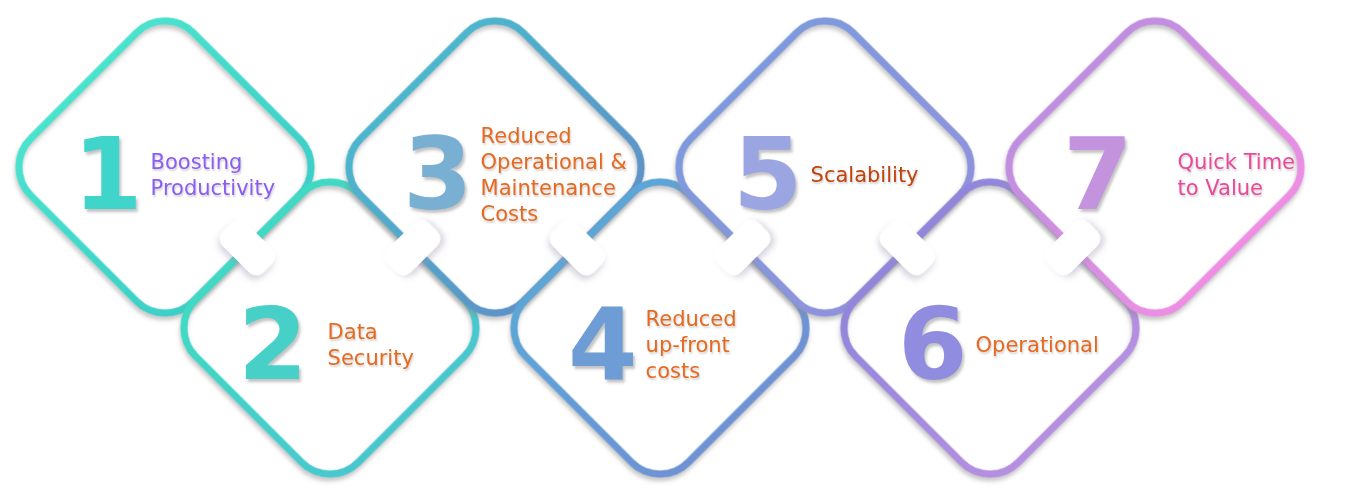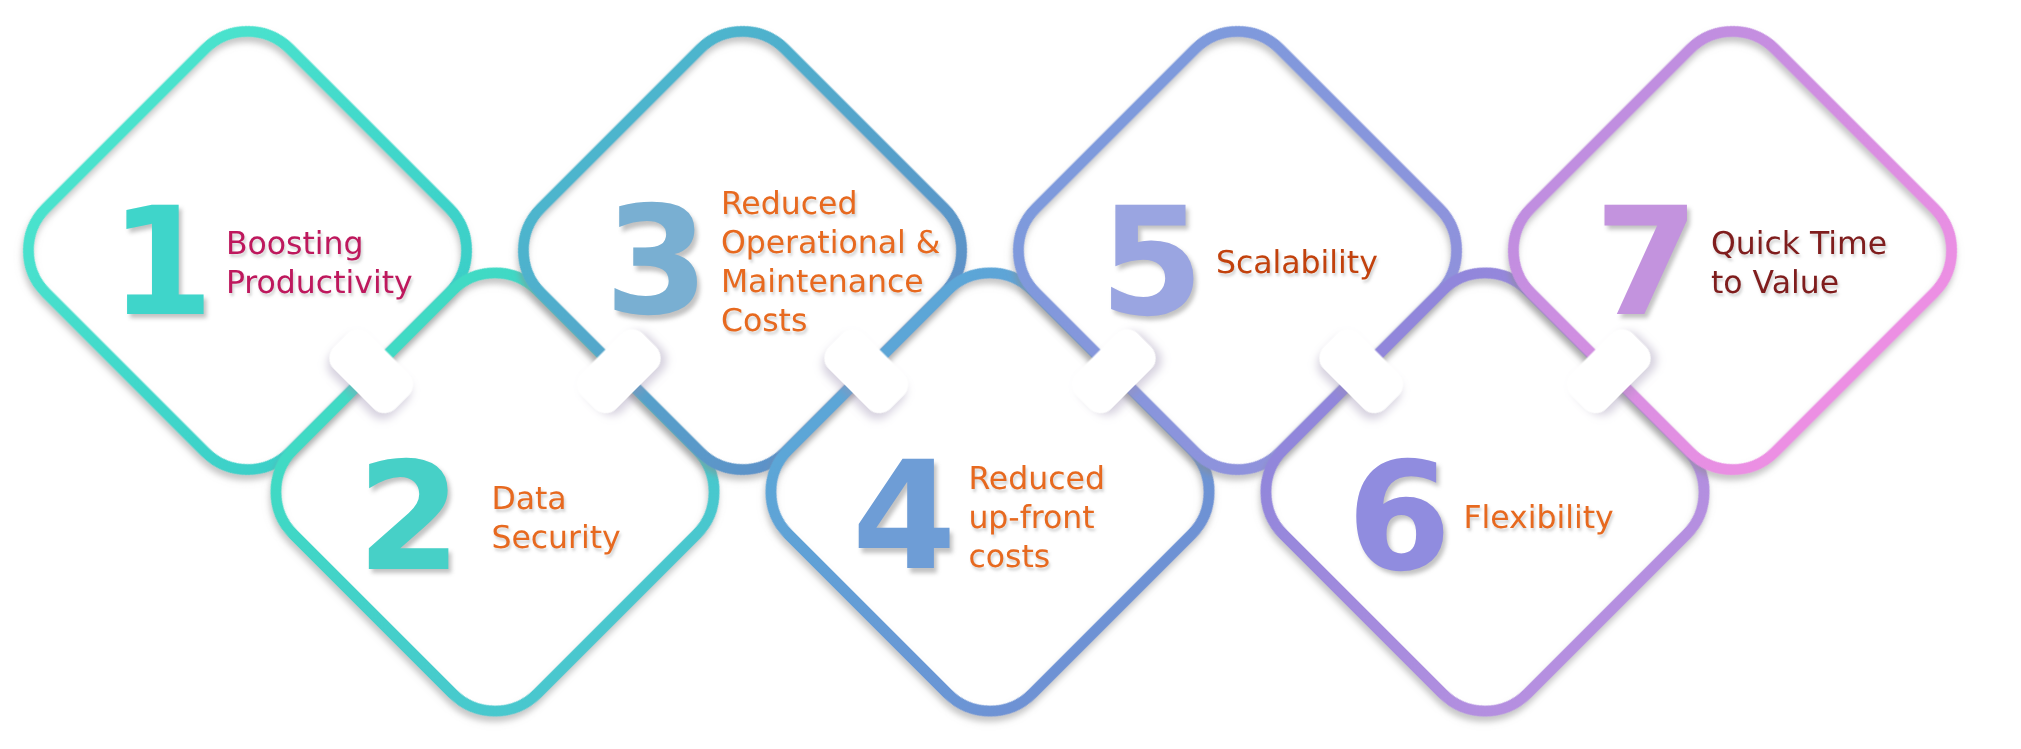--- a/index.html
+++ b/index.html
@@ -96,21 +96,21 @@
       <rect x="218.5" y="231" width="58" height="33" rx="10.5" ry="10.5" fill="#ffffff" transform="rotate(45 247.5 247.5)" filter="url(#sleeveShadow)"></rect>
       <rect x="383.5" y="231" width="58" height="33" rx="10.5" ry="10.5" fill="#ffffff" transform="rotate(-45 412.5 247.5)" filter="url(#sleeveShadow)"></rect>
       <rect x="548.5" y="231" width="58" height="33" rx="10.5" ry="10.5" fill="#ffffff" transform="rotate(45 577.5 247.5)" filter="url(#sleeveShadow)"></rect>
       <rect x="713.5" y="231" width="58" height="33" rx="10.5" ry="10.5" fill="#ffffff" transform="rotate(-45 742.5 247.5)" filter="url(#sleeveShadow)"></rect>
       <rect x="878.5" y="231" width="58" height="33" rx="10.5" ry="10.5" fill="#ffffff" transform="rotate(45 907.5 247.5)" filter="url(#sleeveShadow)"></rect>
       <rect x="1043.5" y="231" width="58" height="33" rx="10.5" ry="10.5" fill="#ffffff" transform="rotate(-45 1072.5 247.5)" filter="url(#sleeveShadow)"></rect>
     </svg>
 
   <div class="item" id="item-0" style="left: 73px; top: 175px;">
     <span class="num" style="color: rgb(63, 213, 202);">1</span>
-    <span class="label" style="color: #be185d;">Boosting
+    <span class="label" style="color: #8b5cf6;">Boosting
 Productivity</span>
   </div>
   <div class="item" id="item-1" style="left: 238px; top: 345px;">
     <span class="num" style="color: rgb(71, 208, 199);">2</span>
     <span class="label" style="color: rgb(231, 105, 31); margin-left: 12px;">Data
 Security</span>
   </div>
   <div class="item" id="item-2" style="left: 403px; top: 175px;">
     <span class="num" style="color: rgb(121, 175, 210);">3</span>
     <span class="label" style="color: rgb(231, 105, 31);">Reduced
@@ -123,20 +123,20 @@
     <span class="label" style="color: rgb(231, 105, 31);">Reduced
 up-front
 costs</span>
   </div>
   <div class="item" id="item-4" style="left: 733px; top: 175px;">
     <span class="num" style="color: rgb(154, 165, 225);">5</span>
     <span class="label" style="color: #c2410c;">Scalability</span>
   </div>
   <div class="item" id="item-5" style="left: 898px; top: 345px;">
     <span class="num" style="color: rgb(144, 140, 223);">6</span>
-    <span class="label" style="color: rgb(231, 105, 31);">Flexibility</span>
+    <span class="label" style="color: rgb(231, 105, 31);">Operational</span>
   </div>
   <div class="item" id="item-6" style="left: 1063px; top: 175px;">
     <span class="num" style="color: rgb(195, 147, 222);">7</span>
-    <span class="label" style="color: #7f1d1d;">Quick Time
+    <span class="label" style="color: #ec4899; margin-left: 37px;">Quick Time
 to Value</span>
   </div>
 </div>
 
 </body></html>

